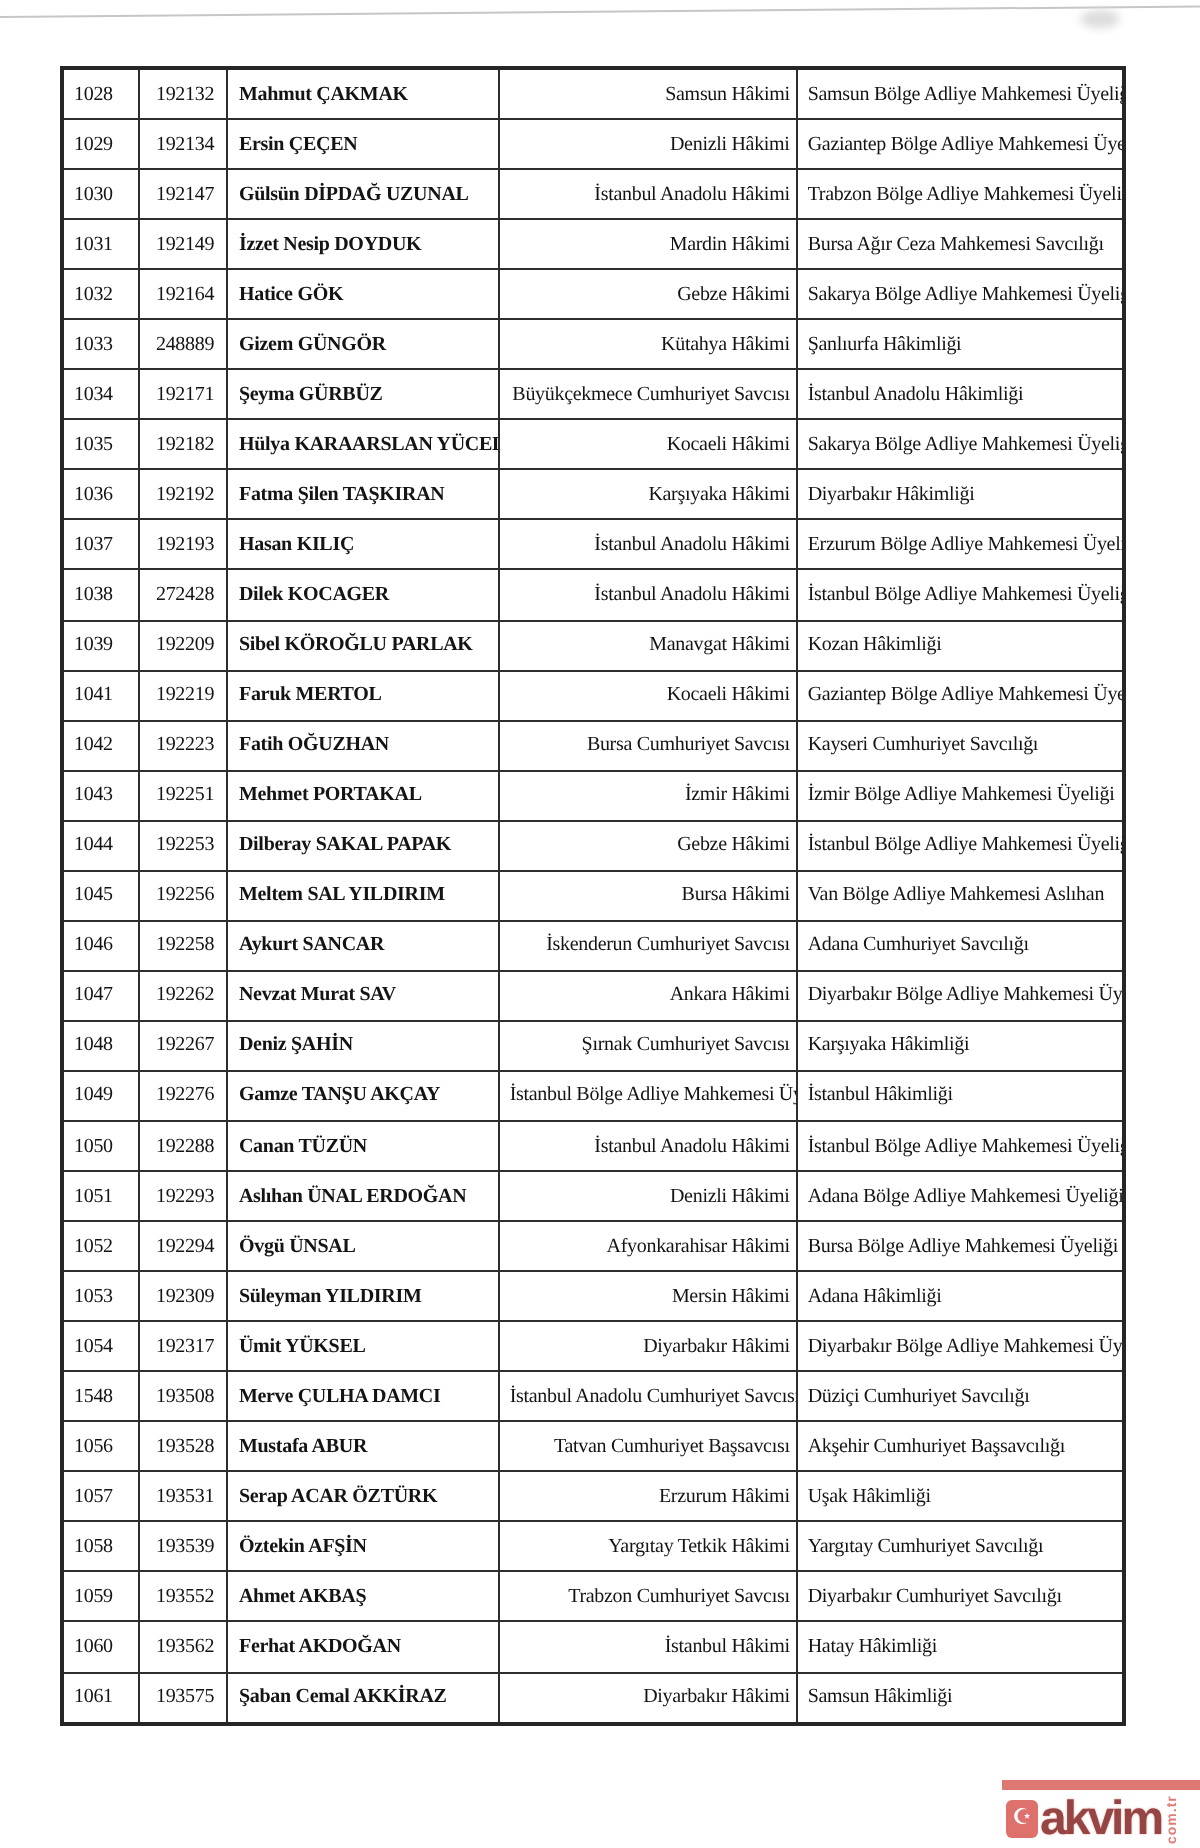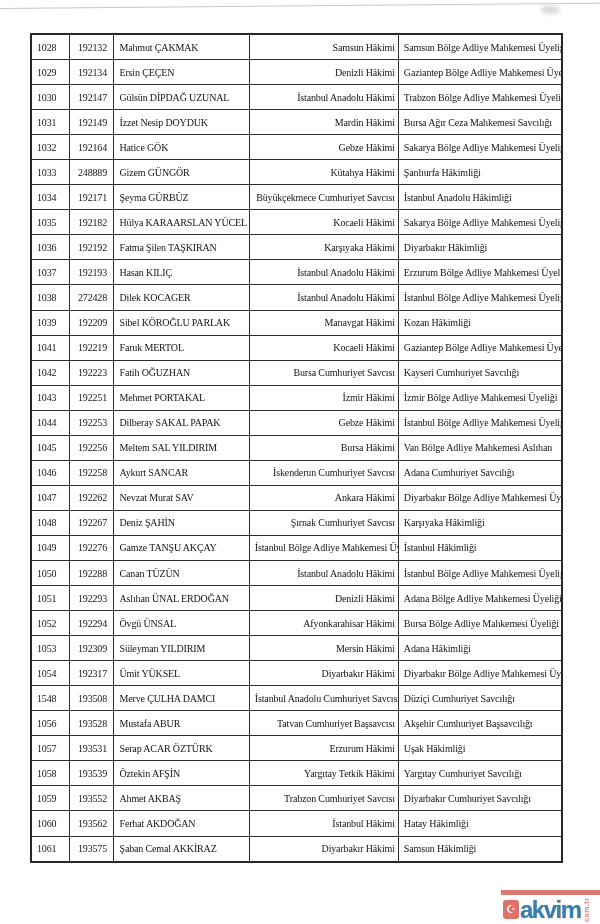--- a/index.html
+++ b/index.html
@@ -25,21 +25,21 @@
     border:1.4px solid #2e2e2e;
     font-size:10px;line-height:11px;letter-spacing:-0.15px;
     color:#141414;
     height:24.05px;
     padding:0 3px 0 5px;
     overflow:hidden;white-space:nowrap;
     vertical-align:middle;
   }
   td.c0{width:6%;text-align:left;padding:0;}
   td.c1{width:7.5%;text-align:center;padding:0;}
-  td.c2{width:26%;}
+  td.c2{width:26%;font-weight:bold;}
   td.c3{width:28.8%;text-align:right;}
   td.c4{width:31.7%;}
   
   .wm{
     position:absolute;right:0;bottom:0;width:99px;height:34px;
     opacity:0.82;z-index:5;
   }
   .wm-bar{
     position:absolute;top:0;left:0;right:0;height:5px;
     background:#d65b55;
@@ -50,21 +50,21 @@
     font-family:"Liberation Sans", sans-serif;
   }
   .wm-emblem{
     width:16px;height:19px;margin:0 1px 0 2px;
     background:#d8524c;border-radius:3px;
     color:#ffffff;font-size:11px;line-height:19px;text-align:center;
     display:inline-block;
   }
   .wm-text{
     font-weight:bold;font-size:24px;letter-spacing:-1.5px;
-    color:#0369a1;
+    color:#7f1d1d;
     text-shadow:0 0 1px #e0837c;
   }
   .wm-suffix{
     writing-mode:vertical-rl;transform:rotate(180deg);
     font-size:7px;font-weight:bold;color:#d8605a;
     letter-spacing:0.5px;margin-left:2px;height:26px;text-align:center;
   }
 </style>
 </head>
 <body>

